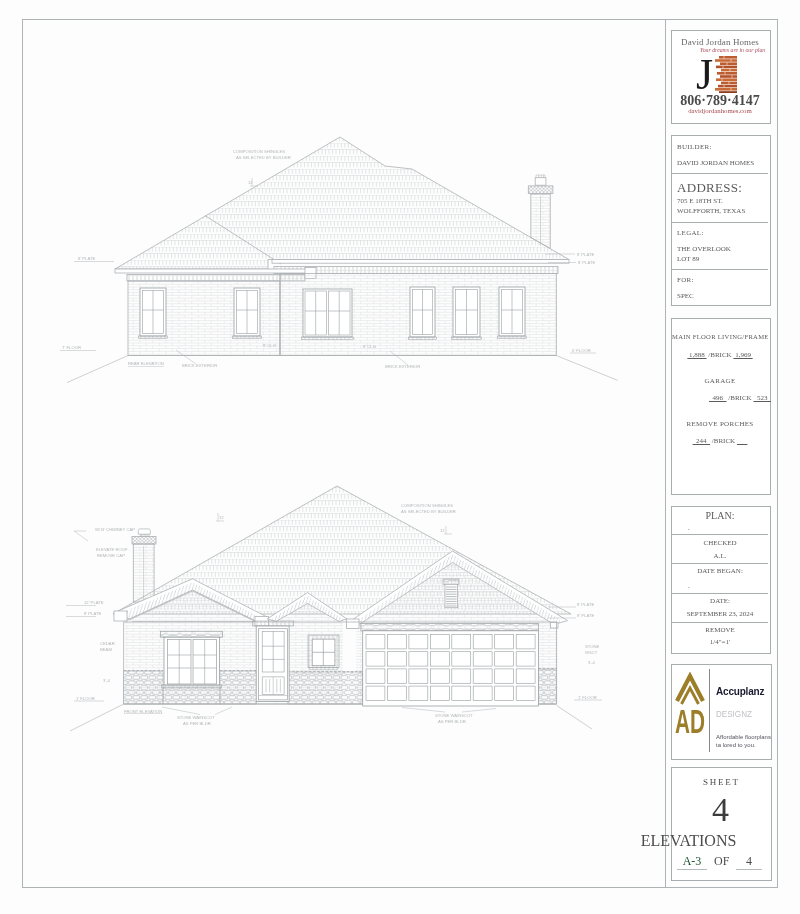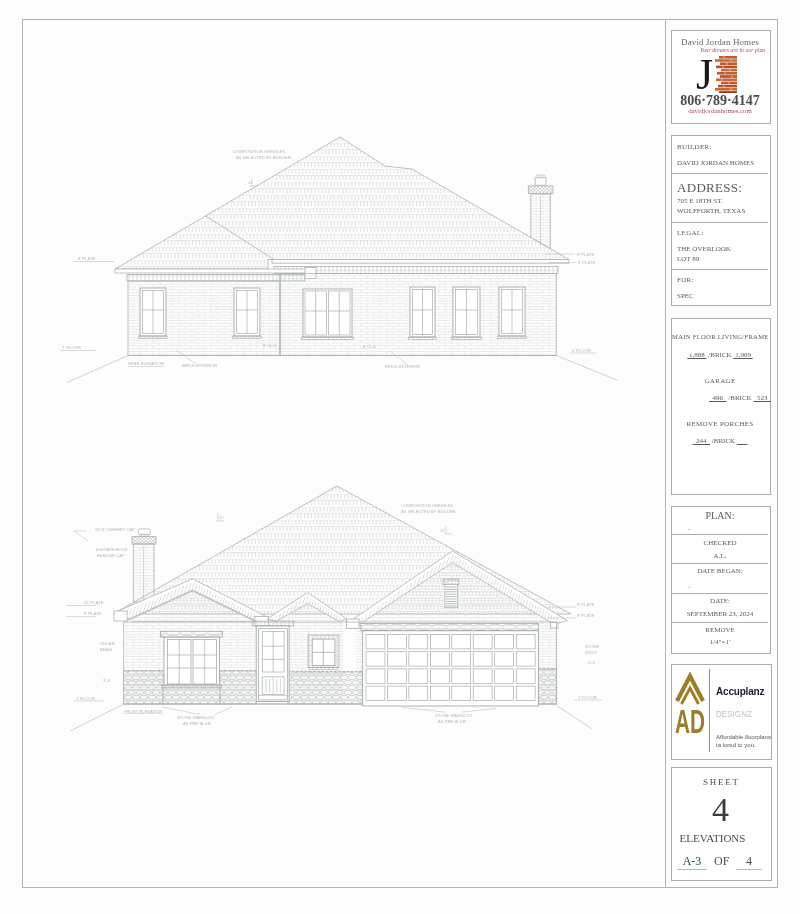--- a/index.html
+++ b/index.html
@@ -105,21 +105,21 @@
   <text x="1" y="61" font-family="Liberation Sans" font-weight="bold" font-size="34" fill="#9c7d28" textLength="30" lengthAdjust="spacingAndGlyphs">AD</text>
 </svg>
 </div>
 <div class="abs" style="left:716px;top:686px;font-size:10px;font-family:'Liberation Sans',sans-serif;font-weight:bold;color:#1b1b30;letter-spacing:-0.2px;white-space:nowrap;">Accuplanz</div>
 <div class="abs" style="left:716px;top:708px;font-size:9.5px;font-family:'Liberation Sans',sans-serif;color:#c0c0c6;letter-spacing:0px;transform:scaleX(0.85);transform-origin:left;white-space:nowrap;">DESIGNZ</div>
 <div class="abs" style="left:716px;top:733px;font-size:6px;font-family:'Liberation Sans',sans-serif;color:#55555f;line-height:8px;white-space:nowrap;">Affordable floorplans<br>ta lored to you.</div>
 
 <div class="box" style="left:671px;top:767px;width:99px;height:112px;"></div>
 <div class="abs tb ctr" style="left:672px;top:777px;width:97px;font-size:9px;letter-spacing:1.8px;color:#4c4c4c;text-indent:1.8px;">SHEET</div>
 <div class="abs tb ctr" style="left:672px;top:791px;width:97px;font-size:34px;color:#3c3c3c;">4</div>
-<div class="abs tb ctr" style="left:664px;top:832px;width:97px;font-size:11px;letter-spacing:0px;color:#4c4c4c;">ELEVATIONS</div>
+<div class="abs tb ctr" style="left:640px;top:832px;width:97px;font-size:16px;letter-spacing:0px;color:#4c4c4c;">ELEVATIONS</div>
 <div class="abs tb ctr" style="left:677px;top:854px;width:30px;font-size:12px;color:#14532d;border-bottom:1px solid #b5babc;">A-3</div>
 <div class="abs tb" style="left:714px;top:854px;font-size:12px;color:#4c4c4c;">OF</div>
 <div class="abs tb ctr" style="left:736px;top:854px;width:26px;font-size:12px;color:#4c4c4c;border-bottom:1px solid #b5babc;">4</div>
 
 <svg class="abs" style="left:0;top:0;" width="660" height="914" viewBox="0 0 660 914">
 <defs>
   <pattern id="shingle" width="7" height="13" patternUnits="userSpaceOnUse">
     <path d="M0 0 H7 M0 6.5 H7" stroke="#cdd1d3" stroke-width="0.45" fill="none"></path>
     <path d="M1.8 0 V4.8 M5.3 0 V4.8 M0.05 6.5 V11.3 M3.55 6.5 V11.3 M6.95 6.5 V11.3" stroke="#c7cbcd" stroke-width="0.5" fill="none"></path>
   </pattern>

